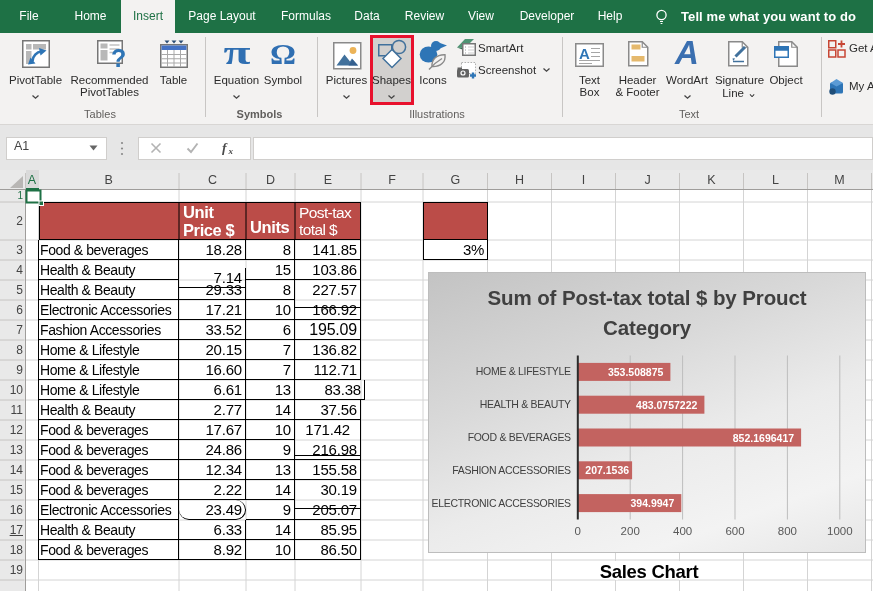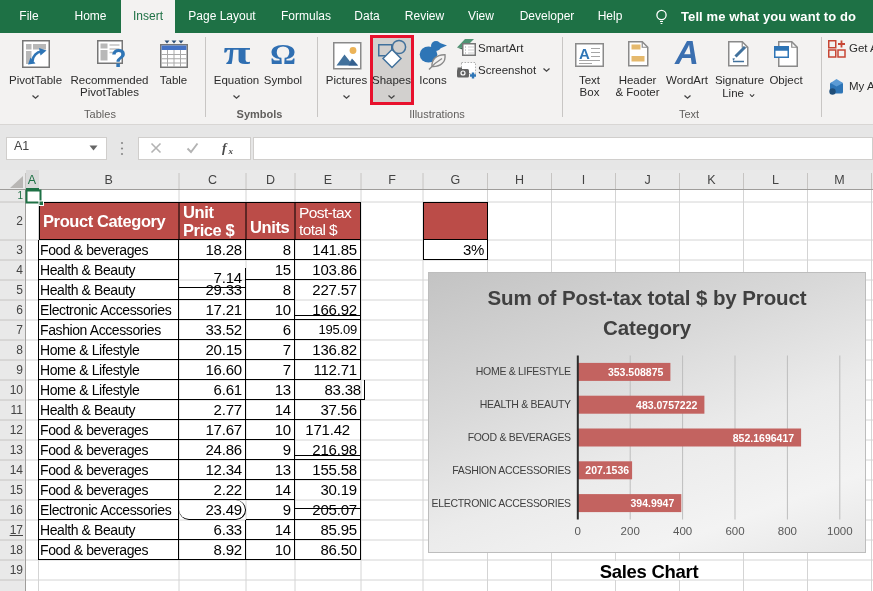--- a/index.html
+++ b/index.html
@@ -307,50 +307,49 @@
 <div style="position:absolute;left:0px;top:480px;width:23px;height:20px;overflow:hidden;text-align:right;font-size:12px;color:#444;line-height:20px;padding-right:6px;">15</div>
 <div style="position:absolute;left:0px;top:500px;width:23px;height:20px;overflow:hidden;text-align:right;font-size:12px;color:#444;line-height:20px;padding-right:6px;">16</div>
 <div style="position:absolute;left:0px;top:520px;width:23px;height:20px;overflow:hidden;text-align:right;font-size:12px;color:#444;line-height:20px;padding-right:6px;text-decoration:underline;">17</div>
 <div style="position:absolute;left:0px;top:540px;width:23px;height:20px;overflow:hidden;text-align:right;font-size:12px;color:#444;line-height:20px;padding-right:6px;">18</div>
 <div style="position:absolute;left:0px;top:560px;width:23px;height:20px;overflow:hidden;text-align:right;font-size:12px;color:#444;line-height:20px;padding-right:6px;">19</div>
 <svg style="position:absolute;left:23.5px;top:188px;z-index:30;" width="22" height="20">
       <rect x="2.5" y="2.5" width="14" height="12" fill="#fff" stroke="#1E7145" stroke-width="2"></rect>
       <rect x="15" y="13" width="4.5" height="4.5" fill="#1E7145" stroke="#fff" stroke-width="1"></rect>
     </svg>
 <div style="position:absolute;left:38.5px;top:202px;width:322.5px;height:38px;background:#BB4C48;border:1px solid #000;box-sizing:border-box;"></div>
-<div style="position:absolute;left:43px;top:202px;width:130px;height:38px;display:flex;align-items:center;color:#fff;font-weight:bold;font-size:16.5px;letter-spacing:-0.4px;">Prouct Category</div>
 <div style="position:absolute;left:183px;top:202px;width:60px;height:38px;display:flex;align-items:center;color:#fff;font-weight:bold;font-size:16.5px;letter-spacing:-0.4px;line-height:18px;">Unit<br>Price $</div>
 <div style="position:absolute;left:250px;top:202px;width:43px;height:38px;display:flex;align-items:flex-end;color:#fff;font-weight:bold;font-size:16.5px;letter-spacing:-0.4px;padding-bottom:3px;box-sizing:border-box;">Units</div>
 <div style="position:absolute;left:299px;top:202px;width:60px;height:38px;display:flex;align-items:center;color:#fff;font-weight:normal;font-size:15.5px;letter-spacing:-0.6px;line-height:17.5px;">Post-tax<br>total $</div>
 <svg style="position:absolute;left:38px;top:202px;" width="324" height="38">
       <line x1="141" y1="0" x2="141" y2="38" stroke="#000" stroke-width="1"></line>
       <line x1="208" y1="0" x2="208" y2="38" stroke="#000" stroke-width="1"></line>
       <line x1="257" y1="0" x2="257" y2="38" stroke="#000" stroke-width="1"></line>
     </svg>
 <div style="position:absolute;left:38px;top:240px;width:1px;height:320px;background:#000;"></div>
 <div class="cell" style="left:39px;top:240px;width:140px;height:20px;border-right:1px solid #000;border-bottom:1px solid #000;padding-left:1px;">Food &amp; beverages</div>
 <div class="cell" style="left:179px;top:240px;width:67px;height:20px;border-right:1px solid #000;border-bottom:1px solid #000;text-align:right;padding-right:3px;font-size:15px;letter-spacing:-0.2px;">18.28</div>
 <div class="cell" style="left:246px;top:240px;width:49px;height:20px;border-right:1px solid #000;border-bottom:1px solid #000;text-align:right;padding-right:3px;font-size:15px;letter-spacing:-0.2px;">8</div>
 <div class="cell" style="left:295px;top:240px;width:66px;height:20px;border-right:1px solid #000;border-bottom:1px solid #000;text-align:right;padding-right:3px;font-size:15px;letter-spacing:-0.2px;">141.85</div>
 <div class="cell" style="left:39px;top:260px;width:140px;height:20px;border-right:1px solid #000;border-bottom:1px solid #000;padding-left:1px;">Health &amp; Beauty</div>
 <div class="cell" style="left:179px;top:268px;width:67px;height:20px;border-right:1px solid #000;border-bottom:1px solid #000;text-align:right;padding-right:3px;font-size:15px;letter-spacing:-0.2px;">7.14</div>
 <div class="cell" style="left:246px;top:260px;width:49px;height:20px;border-right:1px solid #000;border-bottom:1px solid #000;text-align:right;padding-right:3px;font-size:15px;letter-spacing:-0.2px;">15</div>
 <div class="cell" style="left:295px;top:260px;width:66px;height:20px;border-right:1px solid #000;border-bottom:1px solid #000;text-align:right;padding-right:3px;font-size:15px;letter-spacing:-0.2px;">103.86</div>
 <div class="cell" style="left:39px;top:280px;width:140px;height:20px;border-right:1px solid #000;border-bottom:1px solid #000;padding-left:1px;">Health &amp; Beauty</div>
 <div class="cell" style="left:179px;top:280px;width:67px;height:20px;border-right:1px solid #000;border-bottom:1px solid #000;text-align:right;padding-right:3px;font-size:15px;letter-spacing:-0.2px;">29.33</div>
 <div class="cell" style="left:246px;top:280px;width:49px;height:20px;border-right:1px solid #000;border-bottom:1px solid #000;text-align:right;padding-right:3px;font-size:15px;letter-spacing:-0.2px;">8</div>
-<div class="cell" style="left:295px;top:280px;width:66px;height:36px;border-right:1px solid #000;border-bottom:1px solid #000;text-align:right;padding-right:3px;font-size:15px;letter-spacing:-0.2px;">227.57</div>
+<div class="cell" style="left:295px;top:280px;width:66px;height:28px;border-right:1px solid #000;border-bottom:1px solid #000;text-align:right;padding-right:3px;font-size:15px;letter-spacing:-0.2px;">227.57</div>
 <div class="cell" style="left:39px;top:300px;width:140px;height:20px;border-right:1px solid #000;border-bottom:1px solid #000;padding-left:1px;">Electronic Accessories</div>
 <div class="cell" style="left:179px;top:300px;width:67px;height:20px;border-right:1px solid #000;border-bottom:1px solid #000;text-align:right;padding-right:3px;font-size:15px;letter-spacing:-0.2px;">17.21</div>
 <div class="cell" style="left:246px;top:300px;width:49px;height:20px;border-right:1px solid #000;border-bottom:1px solid #000;text-align:right;padding-right:3px;font-size:15px;letter-spacing:-0.2px;">10</div>
 <div class="cell" style="left:295px;top:300px;width:66px;height:20px;border-right:1px solid #000;border-bottom:1px solid #000;text-align:right;padding-right:3px;font-size:15px;letter-spacing:-0.2px;">166.92</div>
 <div class="cell" style="left:39px;top:320px;width:140px;height:20px;border-right:1px solid #000;border-bottom:1px solid #000;padding-left:1px;">Fashion Accessories</div>
 <div class="cell" style="left:179px;top:320px;width:67px;height:20px;border-right:1px solid #000;border-bottom:1px solid #000;text-align:right;padding-right:3px;font-size:15px;letter-spacing:-0.2px;">33.52</div>
 <div class="cell" style="left:246px;top:320px;width:49px;height:20px;border-right:1px solid #000;border-bottom:1px solid #000;text-align:right;padding-right:3px;font-size:15px;letter-spacing:-0.2px;">6</div>
-<div class="cell" style="left:295px;top:320px;width:66px;height:20px;border-right:1px solid #000;border-bottom:1px solid #000;text-align:right;padding-right:3px;font-size:13px;letter-spacing:-0.2px;">195.09</div>
+<div class="cell" style="left:295px;top:320px;width:66px;height:20px;border-right:1px solid #000;border-bottom:1px solid #000;text-align:right;padding-right:3px;font-size:16px;letter-spacing:-0.2px;">195.09</div>
 <div class="cell" style="left:39px;top:340px;width:140px;height:20px;border-right:1px solid #000;border-bottom:1px solid #000;padding-left:1px;">Home &amp; Lifestyle</div>
 <div class="cell" style="left:179px;top:340px;width:67px;height:20px;border-right:1px solid #000;border-bottom:1px solid #000;text-align:right;padding-right:3px;font-size:15px;letter-spacing:-0.2px;">20.15</div>
 <div class="cell" style="left:246px;top:340px;width:49px;height:20px;border-right:1px solid #000;border-bottom:1px solid #000;text-align:right;padding-right:3px;font-size:15px;letter-spacing:-0.2px;">7</div>
 <div class="cell" style="left:295px;top:340px;width:66px;height:20px;border-right:1px solid #000;border-bottom:1px solid #000;text-align:right;padding-right:3px;font-size:15px;letter-spacing:-0.2px;">136.82</div>
 <div class="cell" style="left:39px;top:360px;width:140px;height:20px;border-right:1px solid #000;border-bottom:1px solid #000;padding-left:1px;">Home &amp; Lifestyle</div>
 <div class="cell" style="left:179px;top:360px;width:67px;height:20px;border-right:1px solid #000;border-bottom:1px solid #000;text-align:right;padding-right:3px;font-size:15px;letter-spacing:-0.2px;">16.60</div>
 <div class="cell" style="left:246px;top:360px;width:49px;height:20px;border-right:1px solid #000;border-bottom:1px solid #000;text-align:right;padding-right:3px;font-size:15px;letter-spacing:-0.2px;">7</div>
 <div class="cell" style="left:295px;top:360px;width:66px;height:20px;border-right:1px solid #000;border-bottom:1px solid #000;text-align:right;padding-right:3px;font-size:15px;letter-spacing:-0.2px;">112.71</div>
 <div class="cell" style="left:39px;top:380px;width:140px;height:20px;border-right:1px solid #000;border-bottom:1px solid #000;padding-left:1px;">Home &amp; Lifestyle</div>
 <div class="cell" style="left:179px;top:380px;width:67px;height:20px;border-right:1px solid #000;border-bottom:1px solid #000;text-align:right;padding-right:3px;font-size:15px;letter-spacing:-0.2px;">6.61</div>

